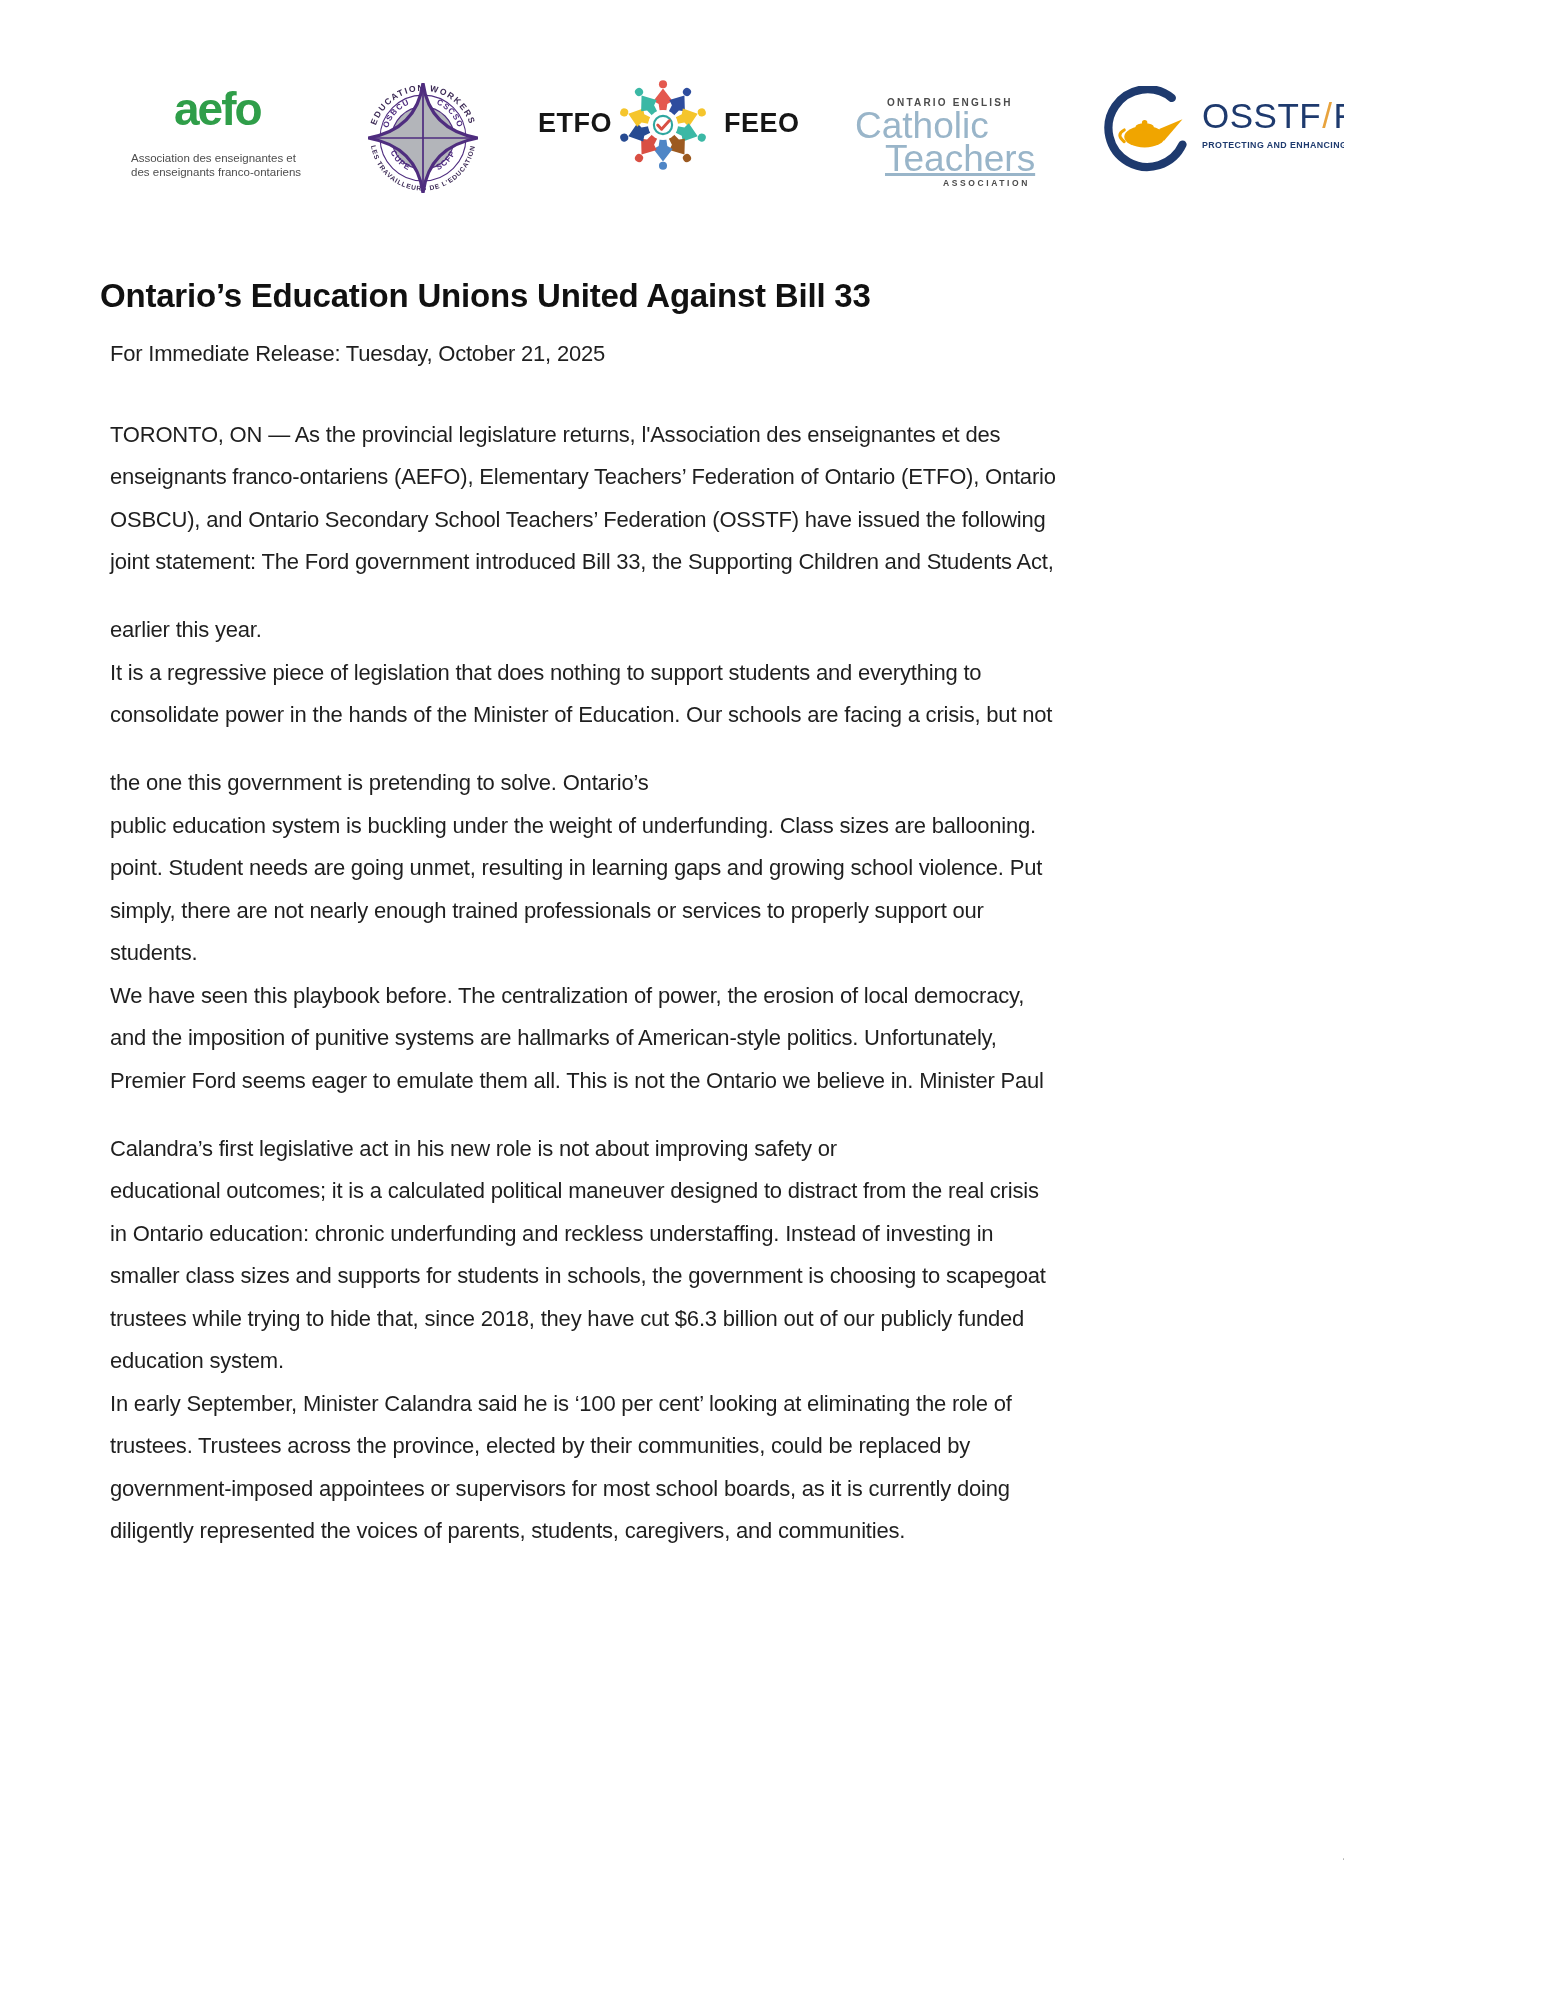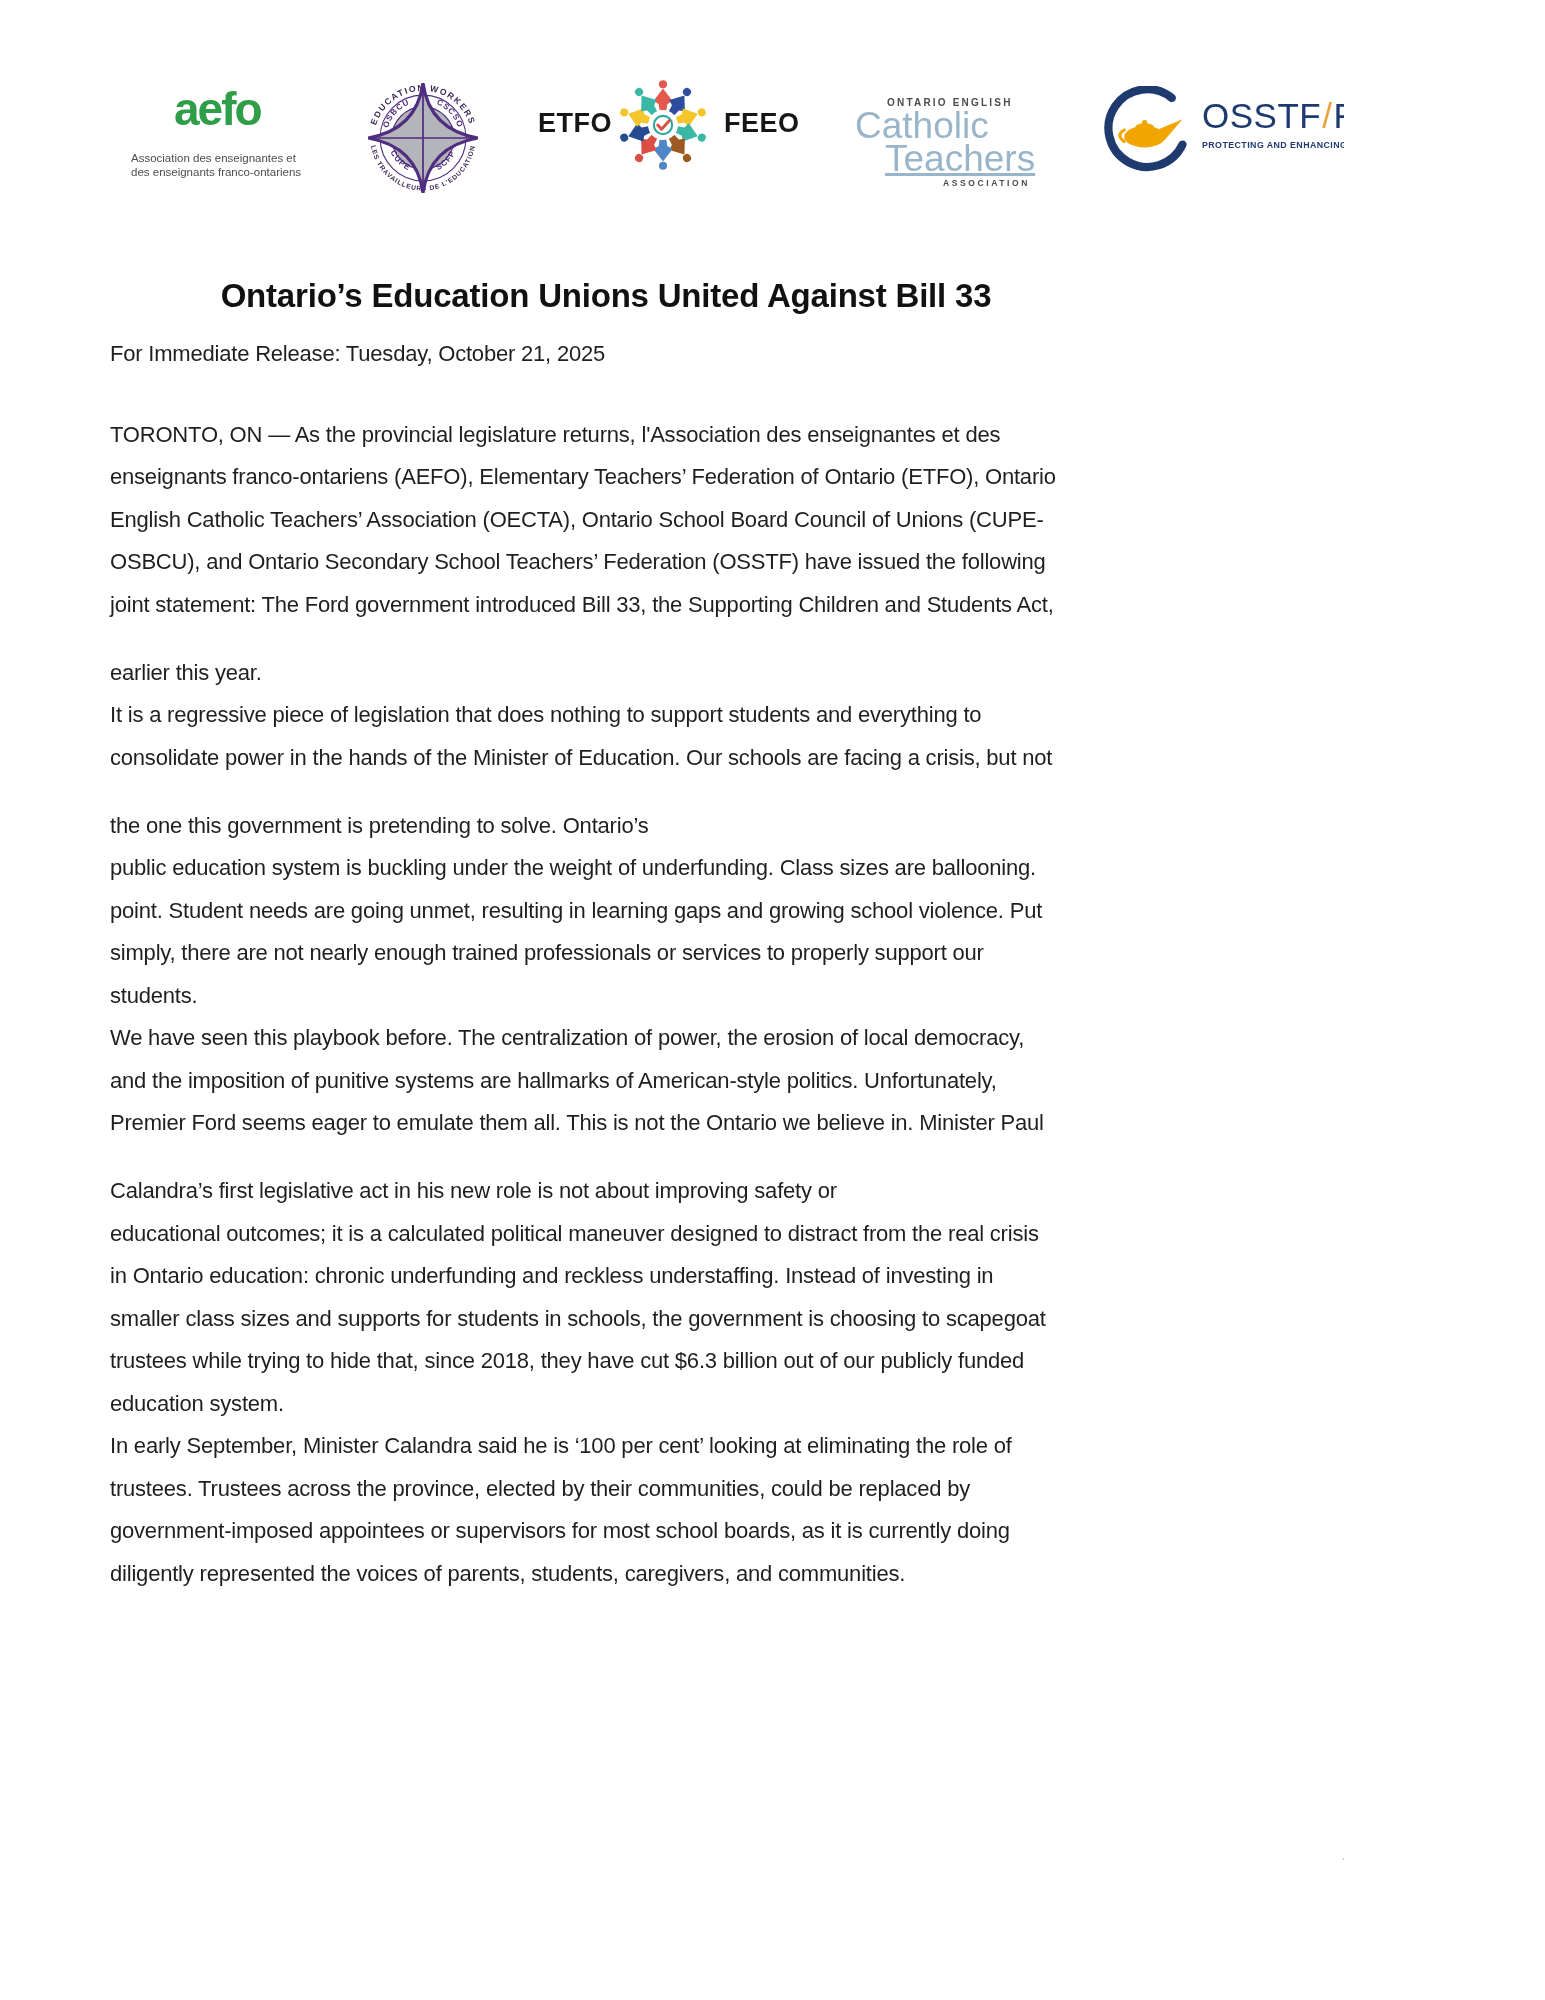--- a/index.html
+++ b/index.html
@@ -25,21 +25,21 @@
   .oecta .oe-line1 { margin-top:1px; font-size:37px; line-height:34px; color:#99b5c9; }
   .oecta .oe-line2 { margin-left:30px; font-size:37px; line-height:32px; color:#99b5c9;text-decoration:underline; }
   .oecta .oe-bot   { margin-left:88px; margin-top:3px; font-size:8.5px; letter-spacing:2.6px; color:#4b4b4b; font-weight:700; }
 
   .osstf-text { left:1202px; top:96px; }
   .osstf-name { font-size:35px; line-height:40px; color:#1e3a6e; letter-spacing:0.5px; }
   .osstf-name .slash { color:#e8a33d; padding:0 1px; }
   .osstf-tag  { margin-top:4px; font-size:8.8px; font-weight:700; letter-spacing:0.45px; color:#1e3a6e; }
 
   
-  .title { position:absolute; left:100px; top:255px; width:1012px; text-align:center;
+  .title { position:absolute; left:100px; top:255px; width:1012px; text-align:left;
     font-size:33px; font-weight:800; letter-spacing:-0.2px; color:#111; }
 
   .content { position:absolute; left:110px; top:333px; width:1005px;
     font-size:22px; letter-spacing:-0.2px; color:#1f1f1f; }
   .release { height:42.5px; line-height:42.5px; margin-bottom:38px; white-space:nowrap; }
   .block { margin-bottom:25.5px; }
   .line { height:42.5px; line-height:42.5px; white-space:nowrap; }
 
   .pagenum { position:absolute; left:1342px; top:1840px; font-size:22px; color:#1f1f1f; }
 
@@ -159,21 +159,20 @@
   </div>
 
   <h1 class="title">Ontario’s Education Unions United Against Bill 33</h1>
 
   <div class="content">
     <div class="release">For Immediate Release: Tuesday, October 21, 2025</div>
     <div id="blocks">
         <div class="block">
           <div class="line">TORONTO, ON — As the provincial legislature returns, l'Association des enseignantes et des</div>
           <div class="line">enseignants franco-ontariens (AEFO), Elementary Teachers’ Federation of Ontario (ETFO), Ontario</div>
-          <div class="line">English Catholic Teachers’ Association (OECTA), Ontario School Board Council of Unions (CUPE-</div>
           <div class="line">OSBCU), and Ontario Secondary School Teachers’ Federation (OSSTF) have issued the following</div>
           <div class="line">joint statement: The Ford government introduced Bill 33, the Supporting Children and Students Act,</div>
         </div>
         <div class="block">
           <div class="line">earlier this year.</div>
           <div class="line">It is a regressive piece of legislation that does nothing to support students and everything to</div>
           <div class="line">consolidate power in the hands of the Minister of Education. Our schools are facing a crisis, but not</div>
         </div>
         <div class="block">
           <div class="line">the one this government is pretending to solve. Ontario’s</div>

